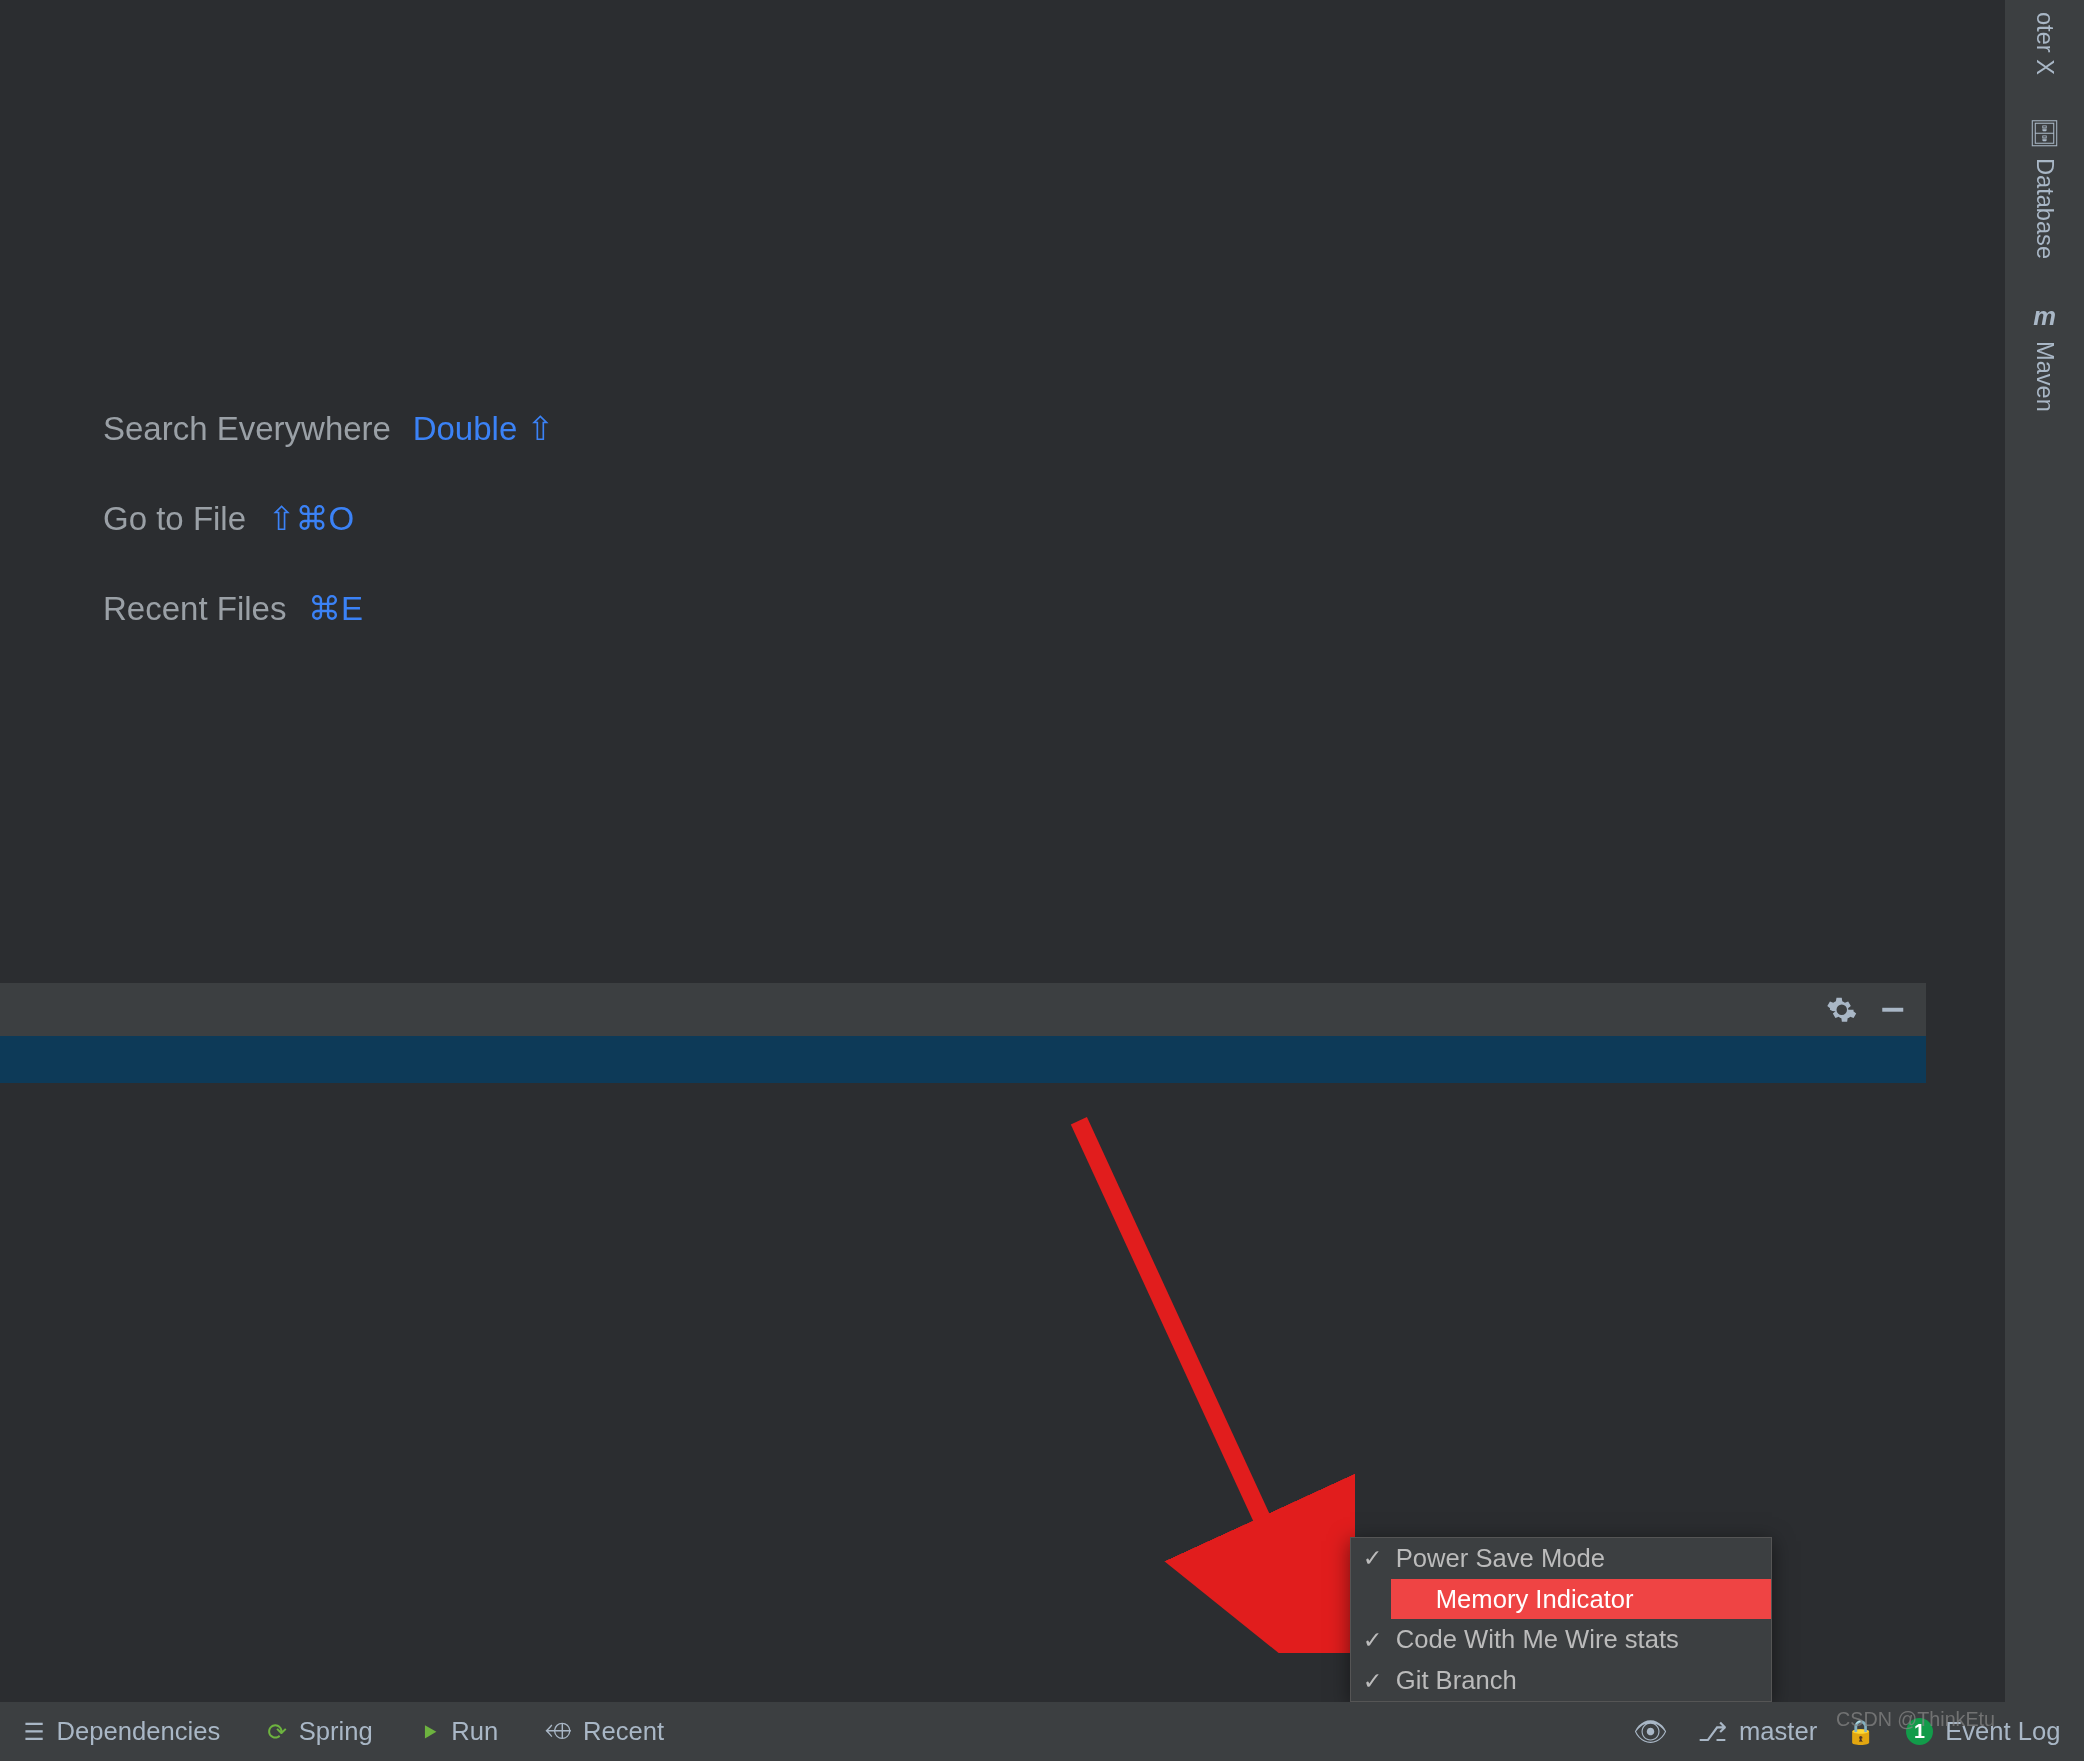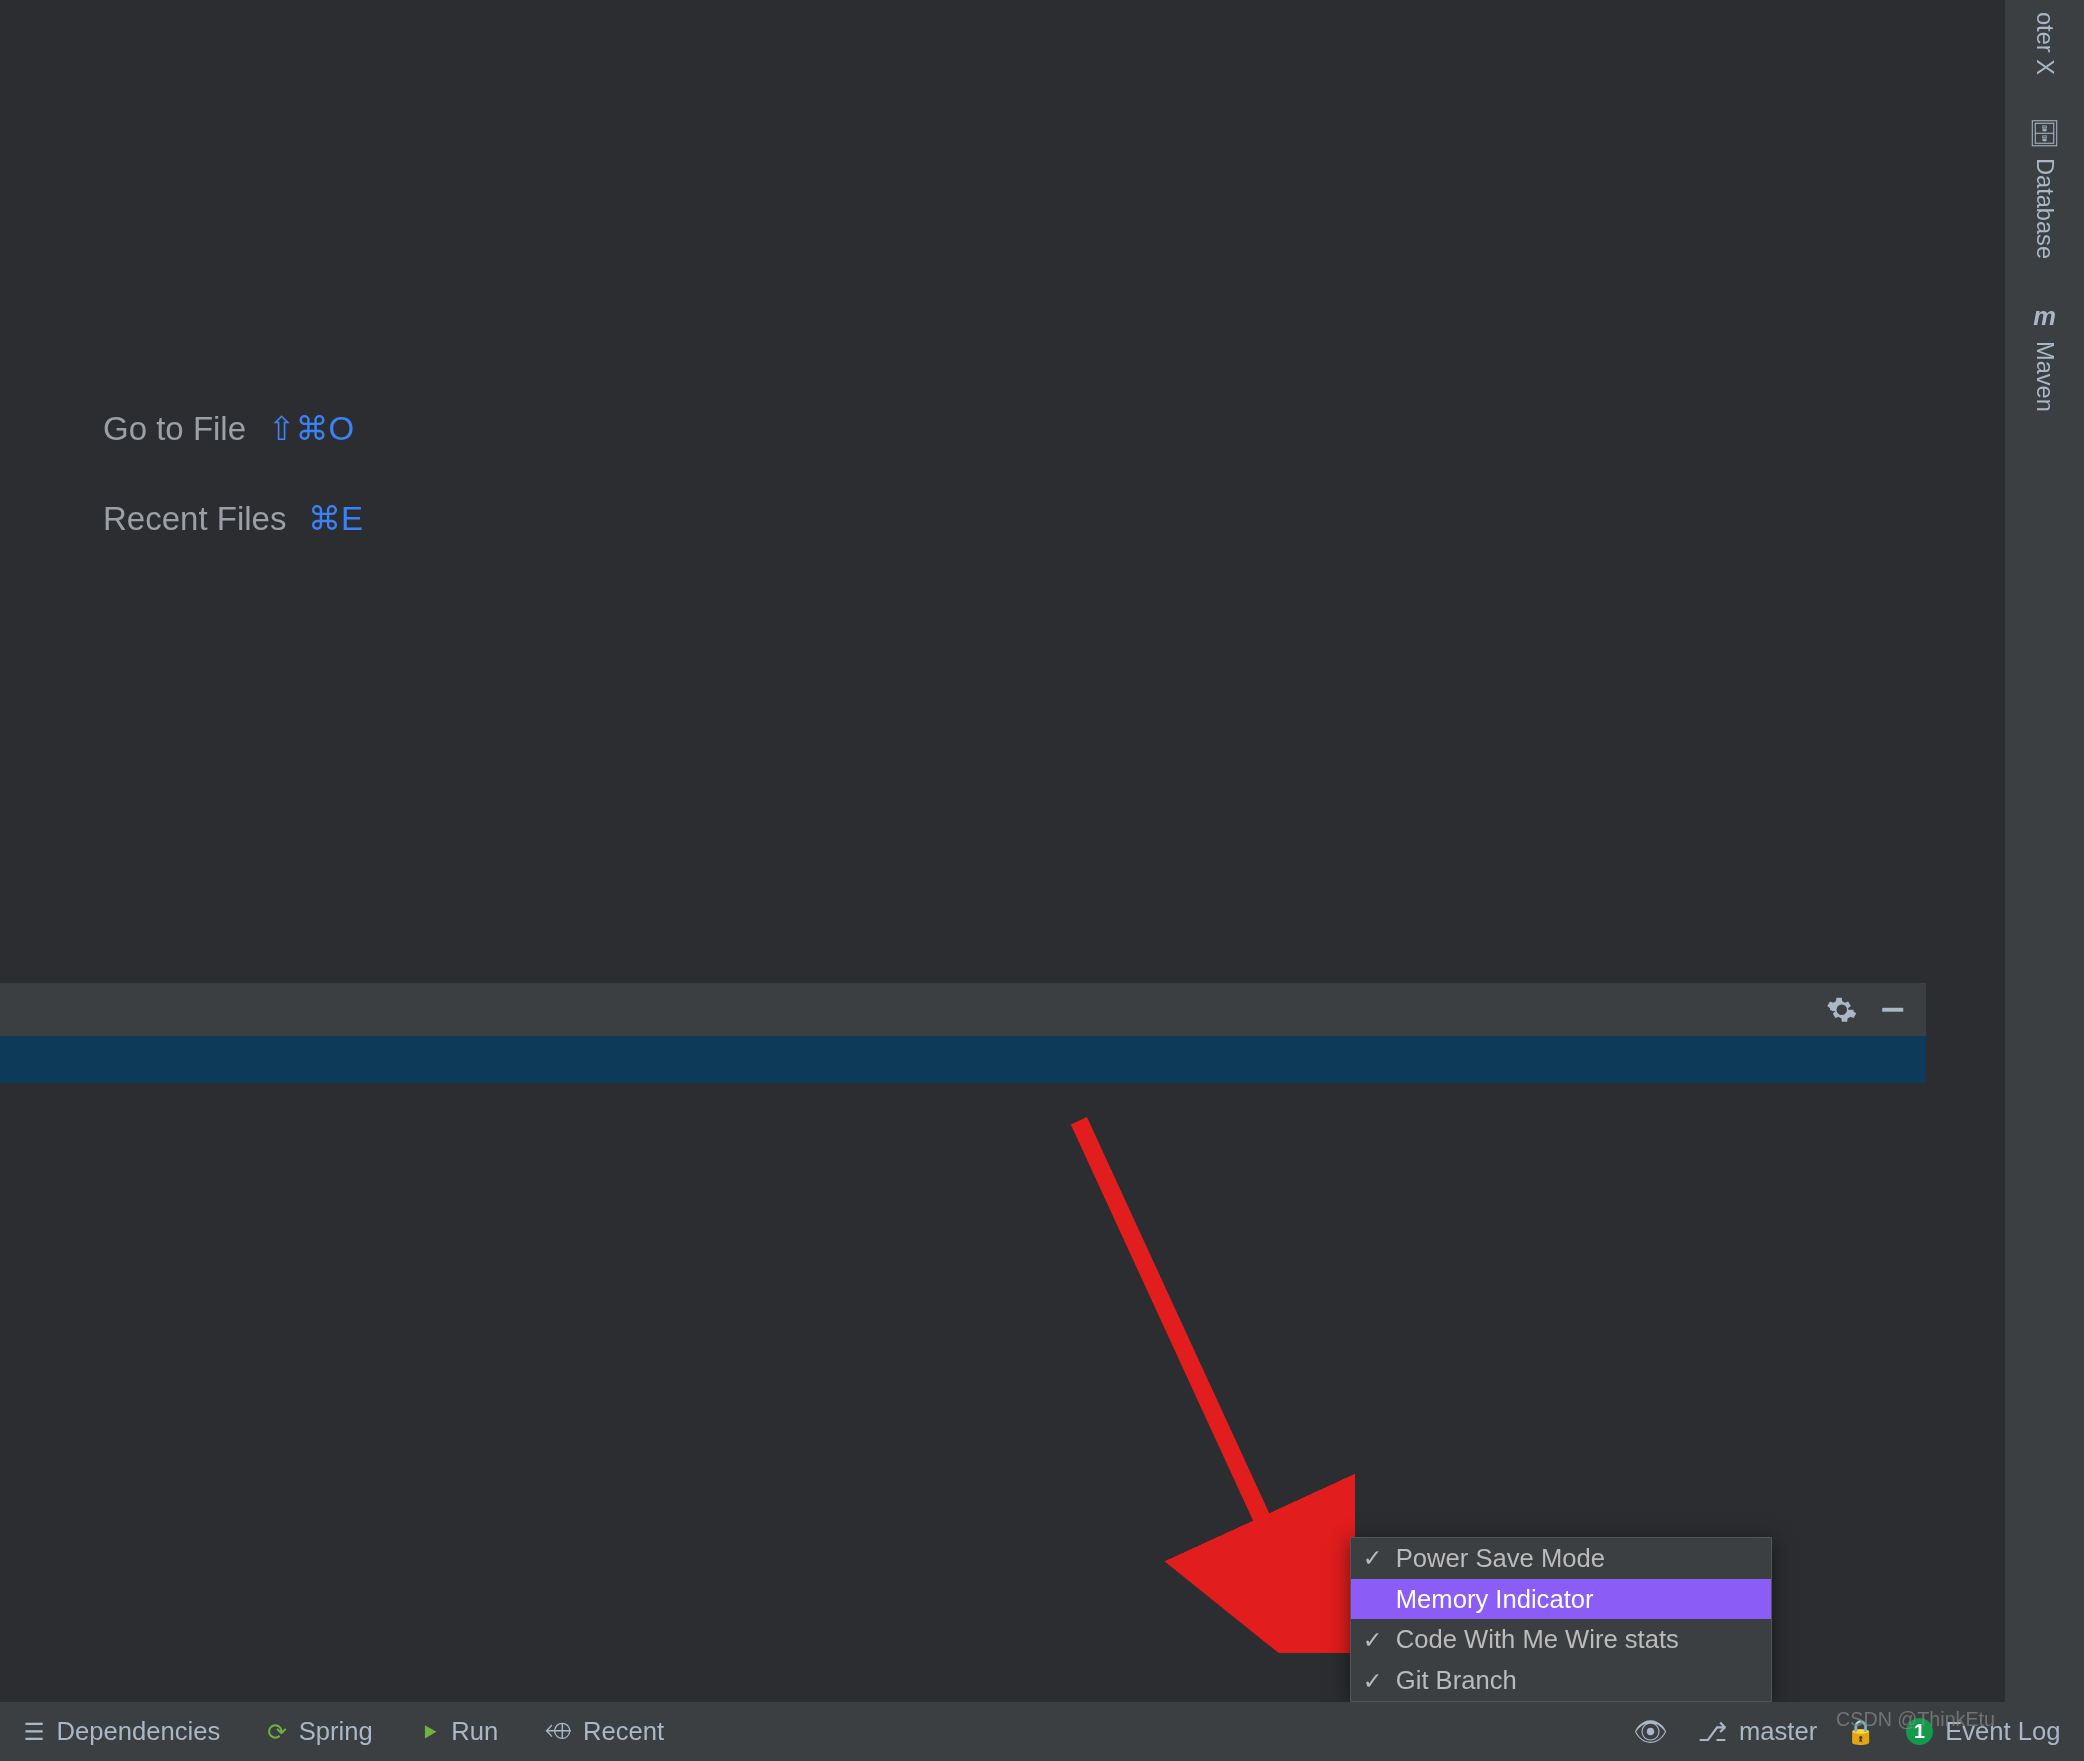--- a/index.html
+++ b/index.html
@@ -90,21 +90,21 @@
       border: 1px solid #555;
       box-shadow: 0 3.9px 19.7px rgba(0,0,0,0.5);
     }
     .menu-item {
       display: flex;
       align-items: center;
       padding: 5.9px 17.7px 5.9px 11.8px;
       font-size: 25.6px;
       color: #bbbbbb;
     }
-    .menu-item.selected { background: #8b5cf6; color: #fff; }
+    .menu-item.selected { background: #ef4444; color: #fff; margin-left: 40px; }
     .menu-check { width: 33px; font-size: 23.6px; color: #bbbbbb; }
     .menu-item.selected .menu-check { color: #fff; }
     .status-bar {
       position: absolute;
       bottom: 0; left: 0; right: 0;
       height: 59px;
       background: #3c3f41;
       display: flex;
       align-items: center;
       justify-content: space-between;
@@ -145,20 +145,24 @@
     .eye-icon { font-size: 27.6px; }
     .branch-icon { font-size: 25.6px; }
     .lock-icon { font-size: 23.6px; }
   </style>
 </head>
 <body>
 
 <div class="main-area">
   <div class="welcome-hints">
     <div class="hint-row">
+      <span class="hint-label">Search Everywhere</span>
+      <span class="hint-shortcut">Double ⇧</span>
+    </div>
+    <div class="hint-row">
       <span class="hint-label">Go to File</span>
       <span class="hint-shortcut">⇧⌘O</span>
     </div>
     <div class="hint-row">
       <span class="hint-label">Recent Files</span>
       <span class="hint-shortcut">⌘E</span>
     </div>
   </div>
 
 

